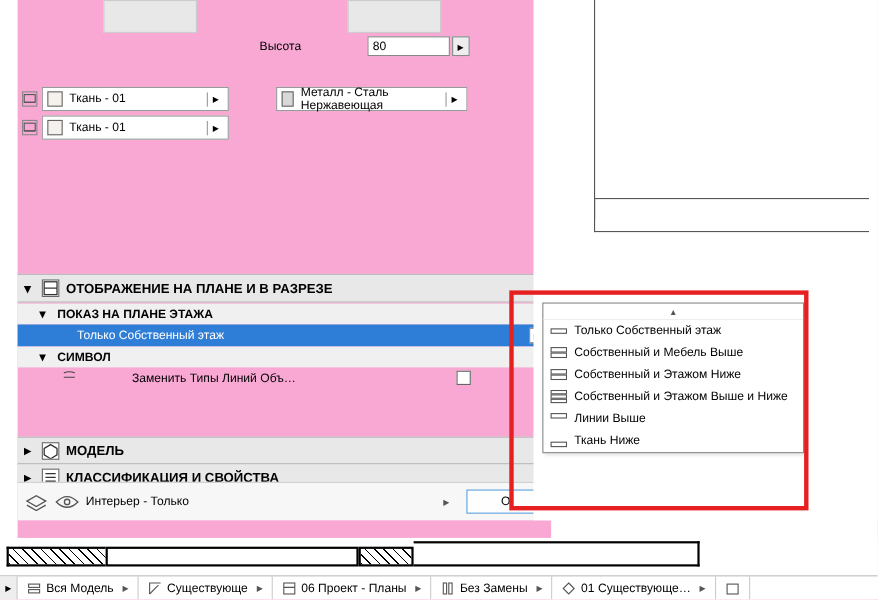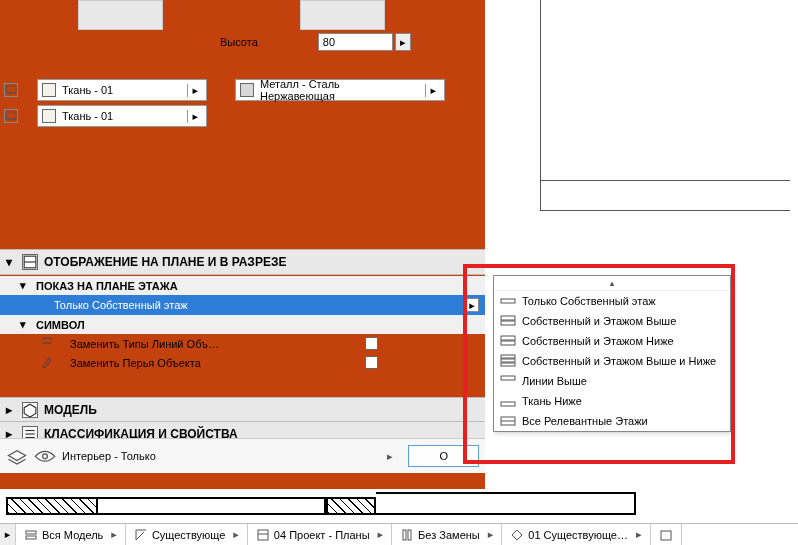--- a/index.html
+++ b/index.html
@@ -1,18 +1,18 @@
 <!DOCTYPE html>
 <html><head>
 <meta charset="utf-8">
 <style>
 * { box-sizing: border-box; margin: 0; padding: 0; }
 body { font-family: "Segoe UI", Tahoma, sans-serif; font-size: 11px; color: #000; background: #fff; width: 798px; height: 545px; position: relative; overflow: hidden; }
 
-.panel-left { position: absolute; left: 0; top: 0; width: 485px; height: 545px; background: #c2410c; }
+.panel-left { position: absolute; left: 16px; top: 0; width: 485px; height: 545px; background: #f9a8d4; }
 
 .top-section { position: relative; height: 130px; }
 .placeholder-btn { position: absolute; width: 85px; height: 30px; background: #e8e8e8; border: 1px solid #ccc; top: 0; }
 .ph1 { left: 78px; }
 .ph2 { left: 300px; }
 
 .height-row { position: absolute; left: 220px; top: 33px; display: flex; align-items: center; gap: 60px; }
 .height-label { color: #000; }
 .height-input { width: 75px; height: 18px; border: 1px solid #888; text-align: left; padding: 1px 4px; font-size: 11px; }
 .height-arrow { width: 16px; height: 18px; border: 1px solid #888; background: #eee; display: inline-flex; align-items: center; justify-content: center; margin-left: 2px; }
@@ -21,39 +21,39 @@
 .mat-row1 { left: 4px; top: 78px; }
 .mat-row2 { left: 4px; top: 104px; }
 .mat-row3 { left: 235px; top: 78px; }
 .mat-icon { width: 14px; height: 14px; border: 1px solid #888; margin-right: 4px; flex-shrink: 0; }
 .mat-icon svg { width: 12px; height: 12px; }
 .mat-btn { display: flex; align-items: center; border: 1px solid #999; background: #fff; height: 22px; padding: 0 4px; }
 .mat-swatch { width: 14px; height: 14px; border: 1px solid #666; margin-right: 6px; background: #f5f2ed; }
 .mat-swatch.steel { background: #d8d8d8; }
 .mat-text { padding-right: 8px; }
 .mat-arrow { border-left: 1px solid #999; padding: 0 4px; margin-left: auto; }
-.mat-btn.w1 { width: 170px; margin-left: 15px; }
-.mat-btn.w2 { width: 210px; }
+.mat-btn.w1 { width: 170px; }
+.mat-btn.w2 { width: 174px; }
 
 .section-header { background: #e8e8e8; border-top: 1px solid #bbb; border-bottom: 1px solid #bbb; padding: 4px 6px; display: flex; align-items: center; gap: 6px; font-weight: bold; font-size: 12px; }
 .section-header .toggle { width: 10px; }
 .section-header .icon-box { width: 16px; height: 16px; border: 1px solid #666; background: #fff; display: inline-flex; align-items: center; justify-content: center; }
 
 .subsection-header { background: #f0f0f0; padding: 3px 6px 3px 20px; font-weight: bold; font-size: 11px; display: flex; align-items: center; }
 .subsection-header .toggle { margin-right: 8px; width: 8px; }
 
 .row-highlighted { background: #2e7dd7; color: #fff; padding: 3px 6px 3px 54px; display: flex; align-items: center; height: 20px; }
 .row-highlighted .col1 { width: 155px; }
 .row-highlighted .col2 { flex: 1; }
 .row-highlighted .arrow-end { background: #fff; color: #000; border: 1px solid #888; width: 14px; height: 14px; display: flex; align-items: center; justify-content: center; }
 
 .prop-row { display: flex; align-items: center; padding: 2px 6px 2px 40px; height: 19px; }
 .prop-row .icon-slot { width: 30px; display: flex; align-items: center; }
 .prop-row .icon-slot svg { width: 14px; height: 14px; }
-.prop-row .label { width: 155px; white-space: nowrap; overflow: hidden; text-overflow: ellipsis; }
+.prop-row .label { width: 155px; white-space: nowrap; overflow: hidden; text-overflow: ellipsis; margin-left: 34px; }
 .prop-row .value { width: 140px; }
 .prop-row .chk { width: 13px; height: 13px; border: 1px solid #666; background: #fff; }
 
 .section-hdr2 { position: absolute; }
 .sec-display { top: 249px; left:0; right:0; }
 .sec-plan { position:absolute; top: 276px; left:0; right:0; }
 .sec-highlight { position:absolute; top: 295px; left:0; right:0; }
 .sec-symbol { position:absolute; top: 315px; left:0; right:0; }
 .sec-props { position:absolute; top: 334px; left:0; right:0; height: 62px; overflow:hidden; }
 .sec-model { position:absolute; top: 397px; left:0; right:0; }
@@ -165,30 +165,20 @@
     <div class="prop-row">
       <span class="icon-slot">
           <svg viewBox="0 0 14 14">
             <path d="M2 2 Q7 0 12 2 M2 6 L12 6" fill="none" stroke="#444"></path>
           </svg>
         </span>
       <span class="label">Заменить Типы Линий Объ…</span>
       <span class="value"></span>
       <span class="chk"></span>
     </div>
-    <div class="prop-row">
-      <span class="icon-slot">
-          <svg viewBox="0 0 14 14">
-            <path d="M3 11 L9 2 L11 4 L5 12 Z" fill="none" stroke="#444"></path>
-          </svg>
-        </span>
-      <span class="label">Заменить Перья Объекта</span>
-      <span class="value"></span>
-      <span class="chk"></span>
-    </div>
   </div>
 
   <div class="section-header sec-model" style="position:absolute;left:0;right:0;">
     <span class="toggle">▸</span>
     <span class="icon-box">
         <svg viewBox="0 0 12 12">
           <path d="M6 1 L11 4 L11 9 L6 12 L1 9 L1 4 Z" fill="none" stroke="#333"></path>
         </svg>
       </span>
     <span>МОДЕЛЬ</span>
@@ -238,21 +228,21 @@
     <span class="dd-icon"><svg viewBox="0 0 16 14">
           <rect x="1" y="5" width="14" height="4" fill="none" stroke="#555"></rect>
         </svg></span>
     <span>Только Собственный этаж</span>
   </div>
   <div class="dd-item">
     <span class="dd-icon"><svg viewBox="0 0 16 14">
           <rect x="1" y="2" width="14" height="4" fill="none" stroke="#555"></rect>
           <rect x="1" y="7" width="14" height="4" fill="none" stroke="#555"></rect>
         </svg></span>
-    <span>Собственный и Этажом Выше</span>
+    <span>Собственный и Мебель Выше</span>
   </div>
   <div class="dd-item">
     <span class="dd-icon"><svg viewBox="0 0 16 14">
           <rect x="1" y="2" width="14" height="4" fill="none" stroke="#555"></rect>
           <rect x="1" y="7" width="14" height="4" fill="none" stroke="#555"></rect>
         </svg></span>
     <span>Собственный и Этажом Ниже</span>
   </div>
   <div class="dd-item">
     <span class="dd-icon"><svg viewBox="0 0 16 14">
@@ -266,27 +256,20 @@
     <span class="dd-icon"><svg viewBox="0 0 16 14">
           <rect x="1" y="2" width="14" height="4" fill="none" stroke="#555"></rect>
         </svg></span>
     <span>Линии Выше</span>
   </div>
   <div class="dd-item">
     <span class="dd-icon"><svg viewBox="0 0 16 14">
           <rect x="1" y="8" width="14" height="4" fill="none" stroke="#555"></rect>
         </svg></span>
     <span>Ткань Ниже</span>
-  </div>
-  <div class="dd-item">
-    <span class="dd-icon"><svg viewBox="0 0 16 14">
-          <rect x="1" y="3" width="14" height="8" fill="none" stroke="#555"></rect>
-          <line x1="1" y1="7" x2="15" y2="7" stroke="#555"></line>
-        </svg></span>
-    <span>Все Релевантные Этажи</span>
   </div>
 </div>
 
 <div class="red-box"></div>
 
 <div class="bottom-bar">
   <div class="bottom-outline">
     <div class="seg hatch" style="left:0;top:5px;width:90px;height:18px;border-right:none;"></div>
     <div class="seg" style="left:90px;top:5px;width:230px;height:18px;"></div>
     <div class="seg hatch" style="left:320px;top:5px;width:50px;height:18px;"></div>
@@ -309,21 +292,21 @@
             <line x1="2" y1="12" x2="10" y2="4" stroke="#555"></line>
           </svg></span>
       <span>Существующе</span>
       <span class="tri">▸</span>
     </div>
     <div class="tab">
       <span class="tab-icon"><svg viewBox="0 0 14 14">
             <rect x="2" y="2" width="10" height="10" fill="none" stroke="#555"></rect>
             <line x1="2" y1="6" x2="12" y2="6" stroke="#555"></line>
           </svg></span>
-      <span>04 Проект - Планы</span>
+      <span>06 Проект - Планы</span>
       <span class="tri">▸</span>
     </div>
     <div class="tab">
       <span class="tab-icon"><svg viewBox="0 0 14 14">
             <rect x="3" y="2" width="3" height="10" fill="none" stroke="#555"></rect>
             <rect x="8" y="2" width="3" height="10" fill="none" stroke="#555"></rect>
           </svg></span>
       <span>Без Замены</span>
       <span class="tri">▸</span>
     </div>

